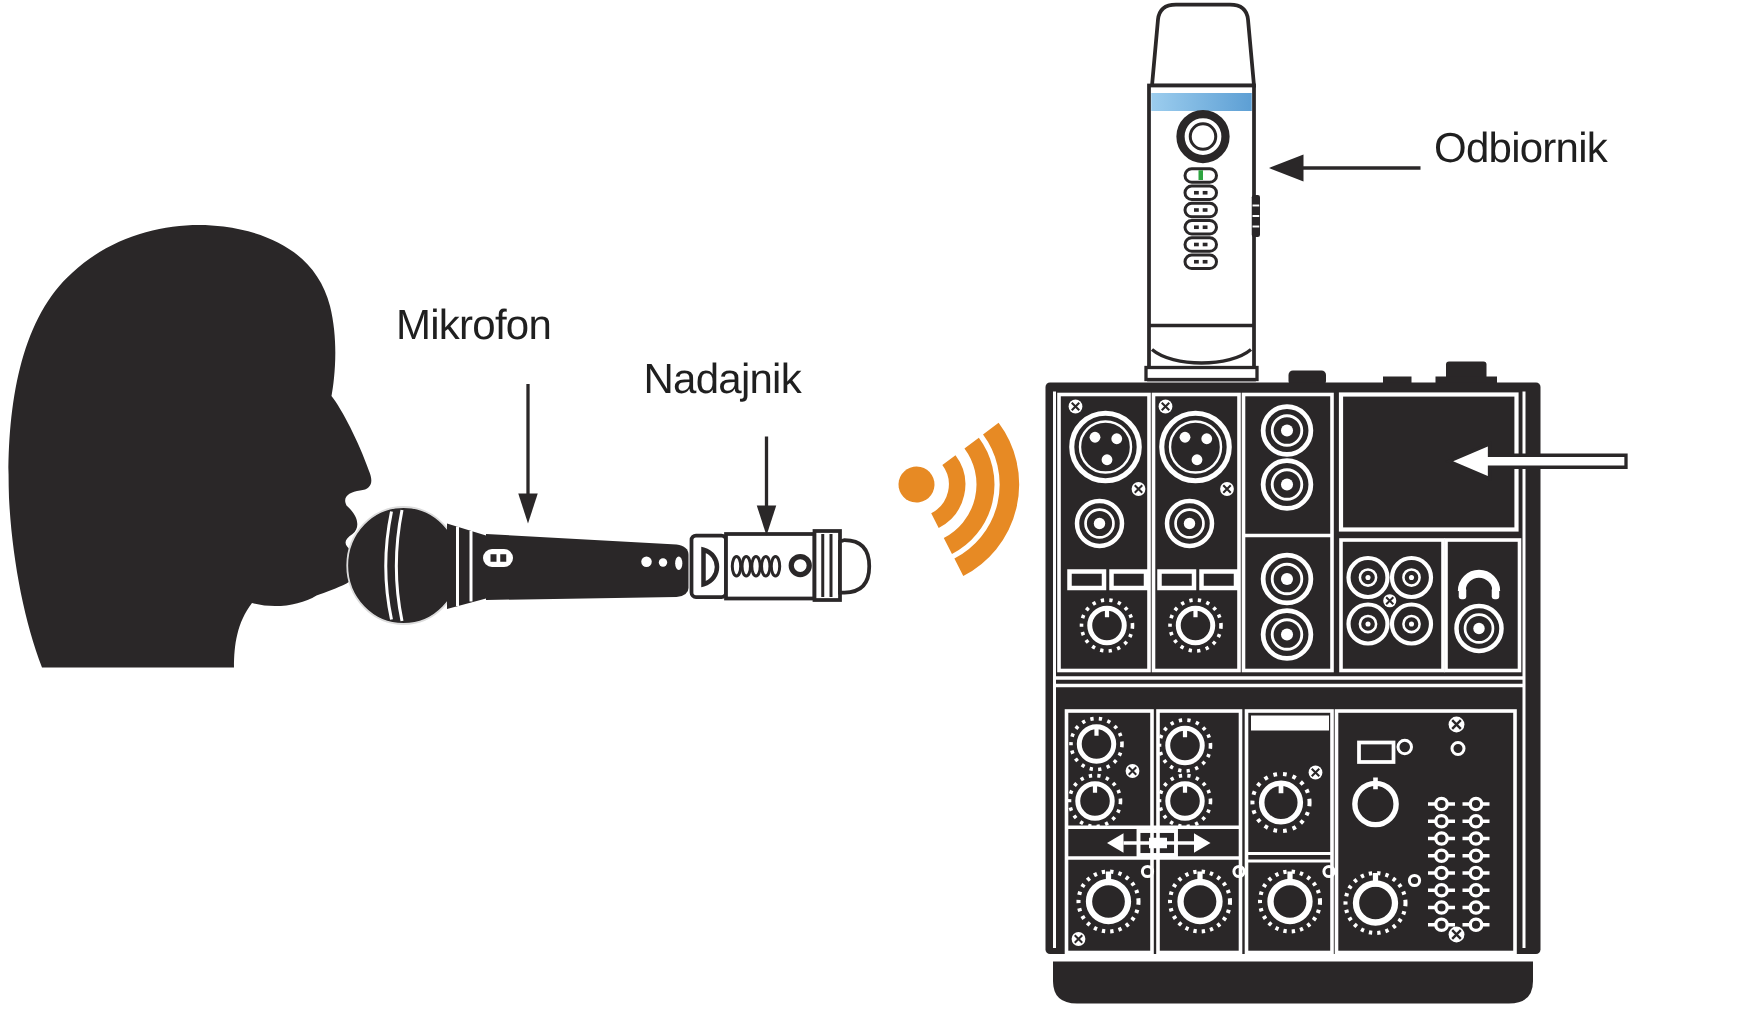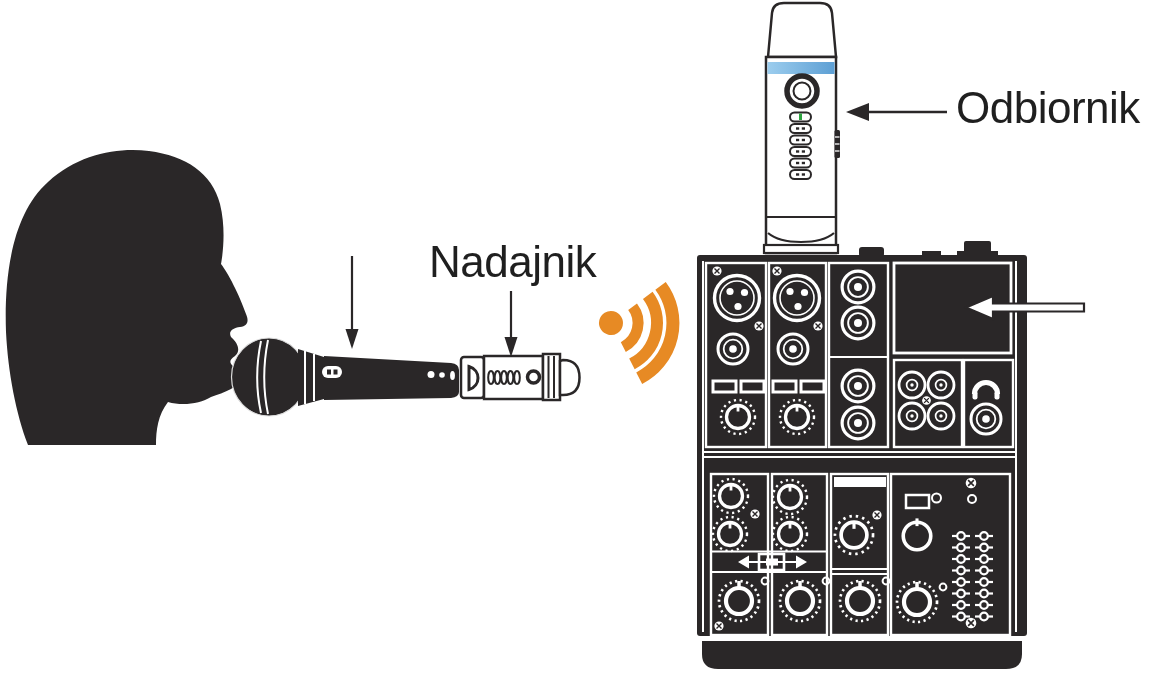--- a/index.html
+++ b/index.html
@@ -8,21 +8,21 @@
     --band-blue-light:#9ccdee;
     --band-blue-dark:#5d9fd4;
     --indicator-green:#2ea440;
     --label-text:#1f1f1f;
     --background:#ffffff;
   }
   html,body{margin:0;padding:0;background:var(--background);}
   #stage{position:relative;width:1167px;height:675px;background:var(--background);overflow:hidden;
          font-family:"Liberation Sans", sans-serif;}
   #stage svg{position:absolute;left:0;top:0;}
-  .label{position:absolute;font-size:44px;color:var(--label-text);white-space:nowrap;
+  .label{position:absolute;font-size:28px;color:var(--label-text);white-space:nowrap;
          letter-spacing:-0.5px;line-height:1.1;}
   .ink{fill:var(--ink);}
   .wline{stroke:#fff;fill:none;}
 </style>
 </head>
 <body>
 
 <div id="stage">
 
 <svg width="1167" height="675" viewBox="0 0 1167 675">
@@ -273,16 +273,17 @@
     <line x1="511" y1="291" x2="511" y2="339" stroke="var(--ink)" stroke-width="2.2"></line>
     <polygon points="511,357 504.5,337 517.5,337" class="ink"></polygon>
   </g>
   <g>
     <line x1="947" y1="112" x2="864" y2="112" stroke="var(--ink)" stroke-width="2.4"></line>
     <polygon points="846,112 869,103 869,121" class="ink"></polygon>
   </g>
   <path d="M1084,303.5 L993,303.5 L993,296 L966,307.5 L993,319 L993,311.5 L1084,311.5 Z" fill="#fff" stroke="var(--ink)" stroke-width="2.2"></path>
 </svg>
 
+<div class="label" style="left:264px;top:202px">Mikrofon</div>
 <div class="label" style="left:429px;top:238px">Nadajnik</div>
 <div class="label" style="left:956px;top:84px">Odbiornik</div>
 
 </div>
 
 </body></html>

